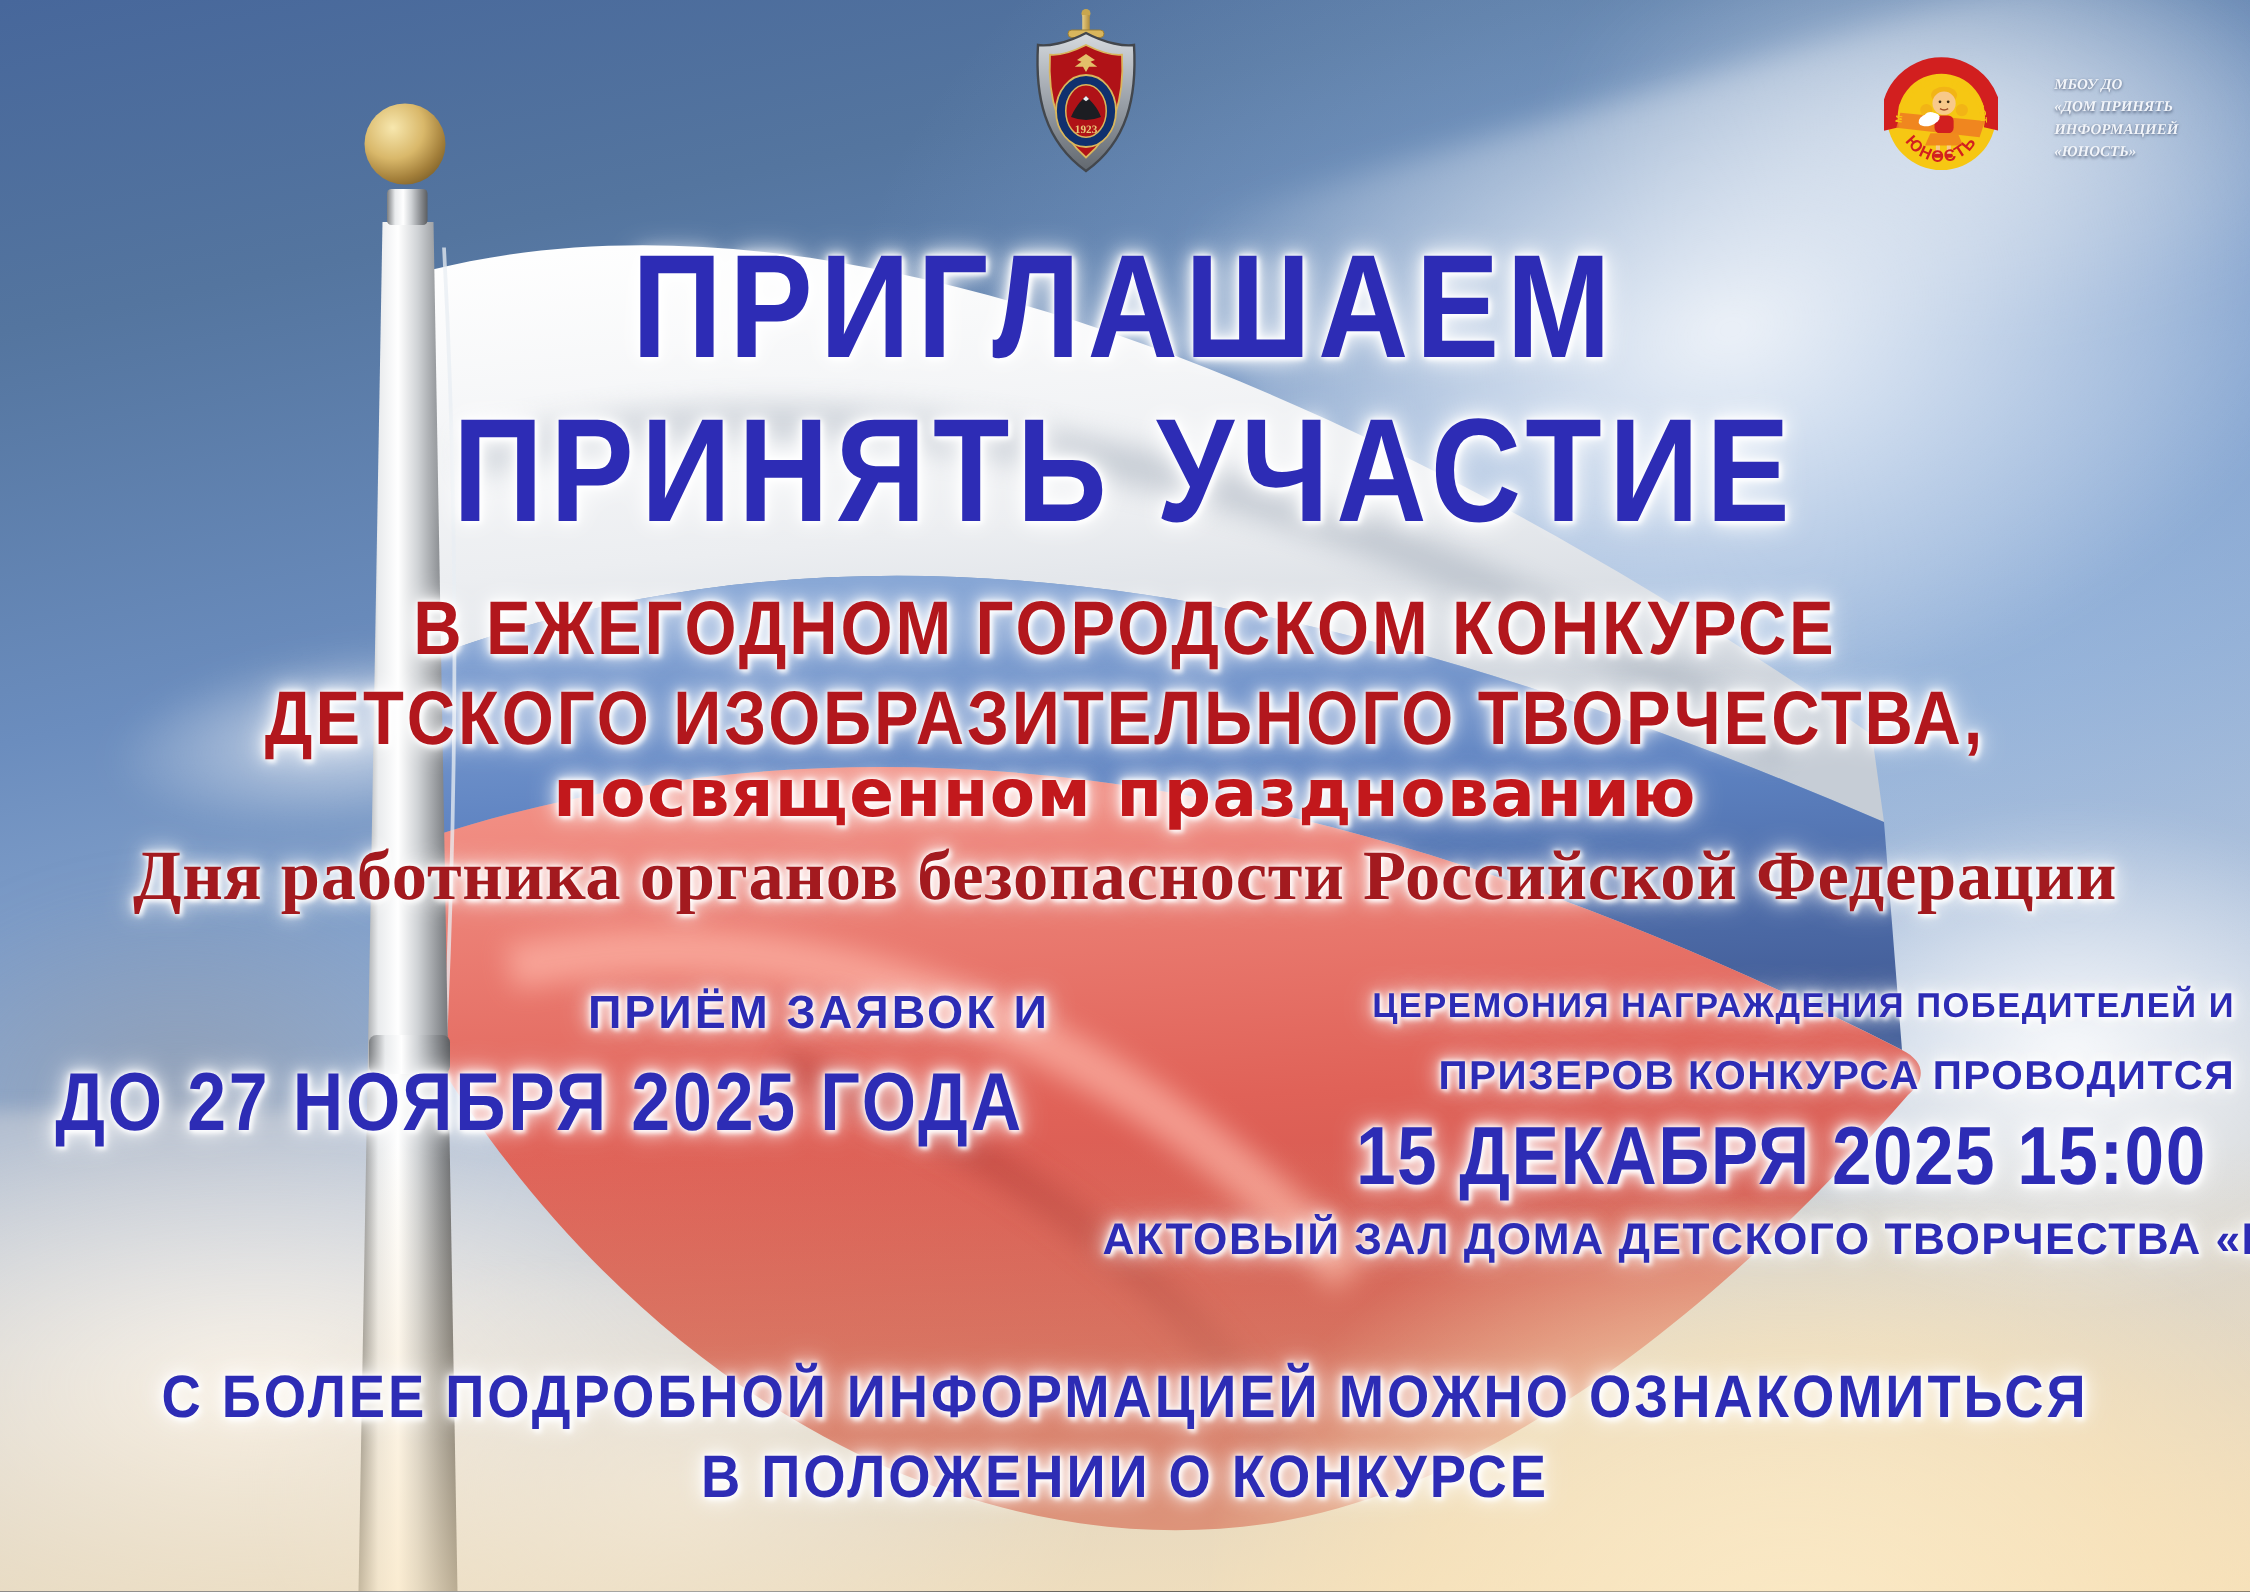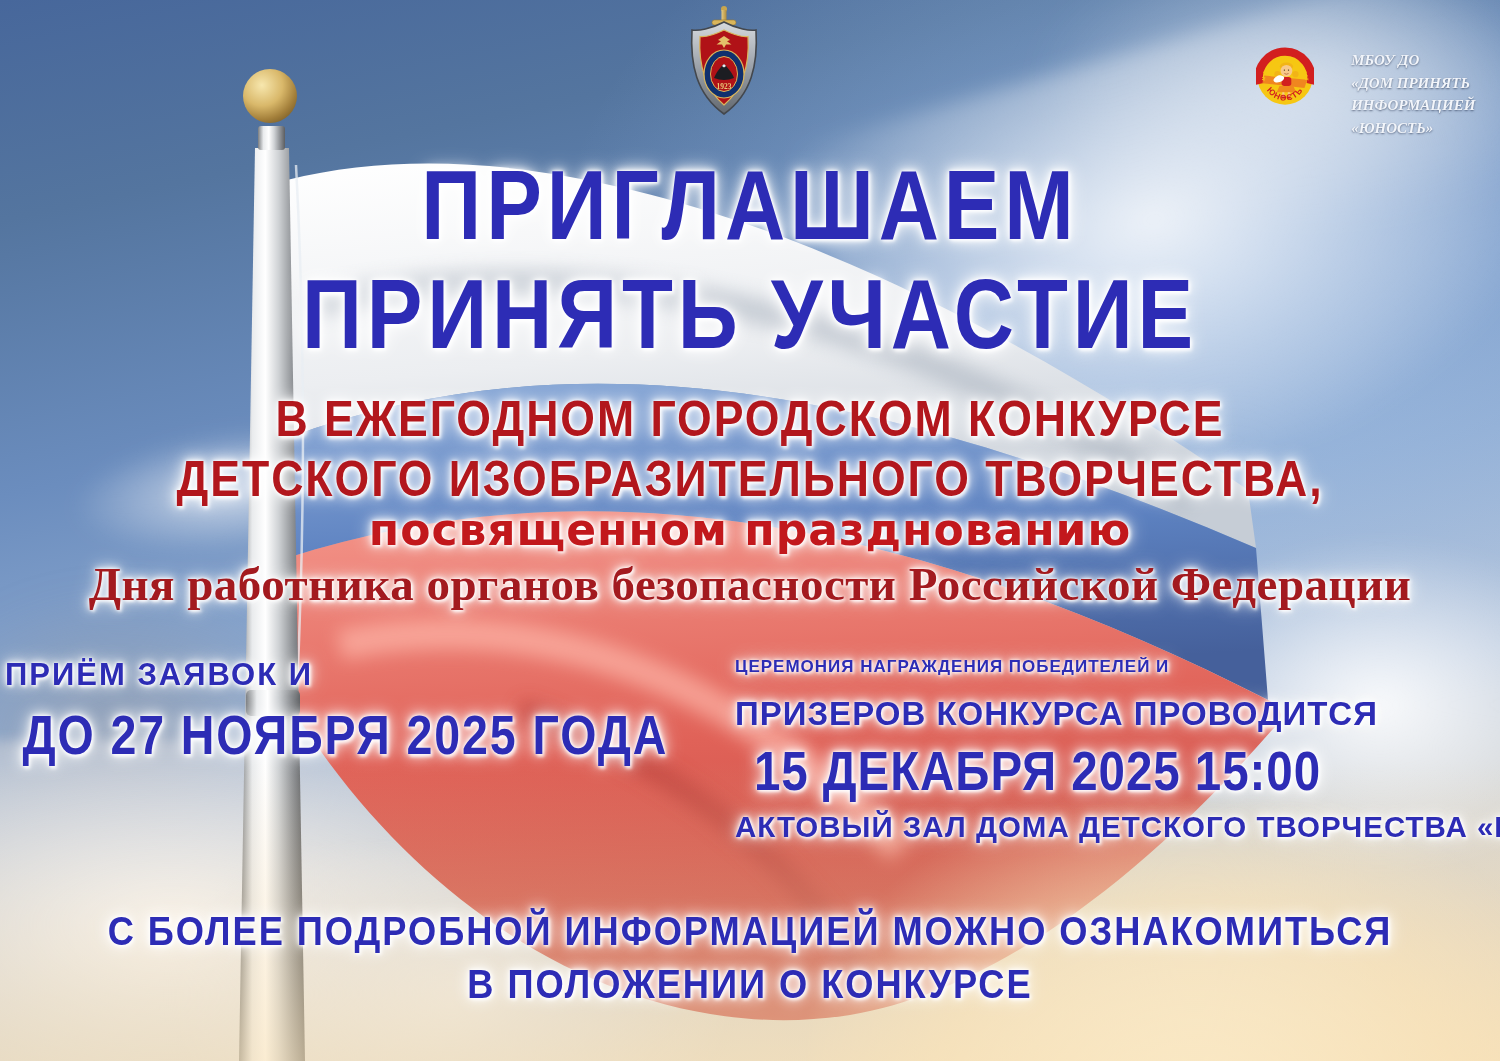--- a/index.html
+++ b/index.html
@@ -42,43 +42,43 @@
     filter:blur(4px);}
   .warm-bottom{left:0; bottom:0; width:100%; height:300px;
     background:linear-gradient(180deg, rgba(246,218,170,0), rgba(246,218,170,.30) 55%, rgba(248,224,180,.6) 100%);}
   
   .hdr{position:absolute; display:flex; color:#f2f5fa;}
   .hdr-left{left:681px; top:6px; gap:9px;}
   .hdr-right{left:1256px; top:36px; gap:11px;}
   .org-lines{font-family:"Liberation Serif", serif; font-style:italic; font-weight:bold;
     text-shadow:0 1px 2px rgba(15,25,55,.55);}
   .hdr-left .org-lines{margin-top:40px; font-size:14px; line-height:1.4; letter-spacing:.2px;}
-  .hdr-right .org-lines{margin-top:13px; font-size:15px; line-height:1.5;margin-left:26px;}
+  .hdr-right .org-lines{margin-top:13px; font-size:10px; line-height:1.5;margin-left:26px;}
   
   .glow-b{color:var(--title-blue,#2d2cb5);
     text-shadow:0 0 3px #fff,0 0 6px #fff,0 0 12px #fff,0 0 20px rgba(255,255,255,.85),2px 2px 3px rgba(255,255,255,.65);}
   .glow-r{color:var(--event-red,#b2171d);
     text-shadow:0 0 3px #fff,0 0 6px #fff,0 0 12px #fff,0 0 20px rgba(255,255,255,.85),2px 2px 3px rgba(255,255,255,.65);}
   .cblock{position:absolute; left:0; width:100%; text-align:center; font-weight:bold; white-space:nowrap;}
   .title{top:150px; font-size:86px; line-height:1.12; letter-spacing:5px;
     transform:scale(.97,1.14); transform-origin:50% 0;}
   .ev1{top:389px; font-size:46px; letter-spacing:2px; transform:scale(.97,1.1); transform-origin:50% 0;}
   .ev2{top:449px; font-size:46px; letter-spacing:2px; transform:scale(.97,1.1); transform-origin:50% 0;}
   .ev3{top:504px; font-size:44px; font-family:"DejaVu Sans", sans-serif; letter-spacing:1px;
     color:var(--event-red-bright,#c2181c);}
   .ev4{top:557px; font-size:47px; font-family:"Liberation Serif", serif; letter-spacing:.5px;
     color:var(--event-dark-red,#a31a1f);}
-  .col{position:absolute; text-align:left; font-weight:bold; white-space:nowrap;}
+  .col{position:absolute; text-align:right; font-weight:bold; white-space:nowrap;}
   .col-left{left:5px; top:653px; width:695px;}
   .col-left .l{font-size:31px; letter-spacing:2px; line-height:1.42;}
   .col-left .dl{font-size:49px; letter-spacing:2px; margin-top:7px;
     transform:scale(.95,1.12); transform-origin:50% 0;}
   .col-right{left:735px; top:657px; width:755px;}
-  .col-right .l1{font-size:17px; letter-spacing:1px;}
-  .col-right .l2{font-size:33px; letter-spacing:1px; margin-top:18px;}
+  .col-right .l1{font-size:23px; letter-spacing:1px;}
+  .col-right .l2{font-size:27px; letter-spacing:1px; margin-top:18px;}
   .col-right .dt{font-size:50px; letter-spacing:1px; margin-top:6px;
     transform:scale(.95,1.1); transform-origin:50% 0;}
   .col-right .vn{font-size:29.5px; letter-spacing:1px; margin-top:13px;}
   .footer{top:906px; font-size:37px; letter-spacing:2px; line-height:1.32;
     transform:scale(.98,1.08); transform-origin:50% 0;}
 </style>
 </head>
 <body>
 
 <div class="poster">

